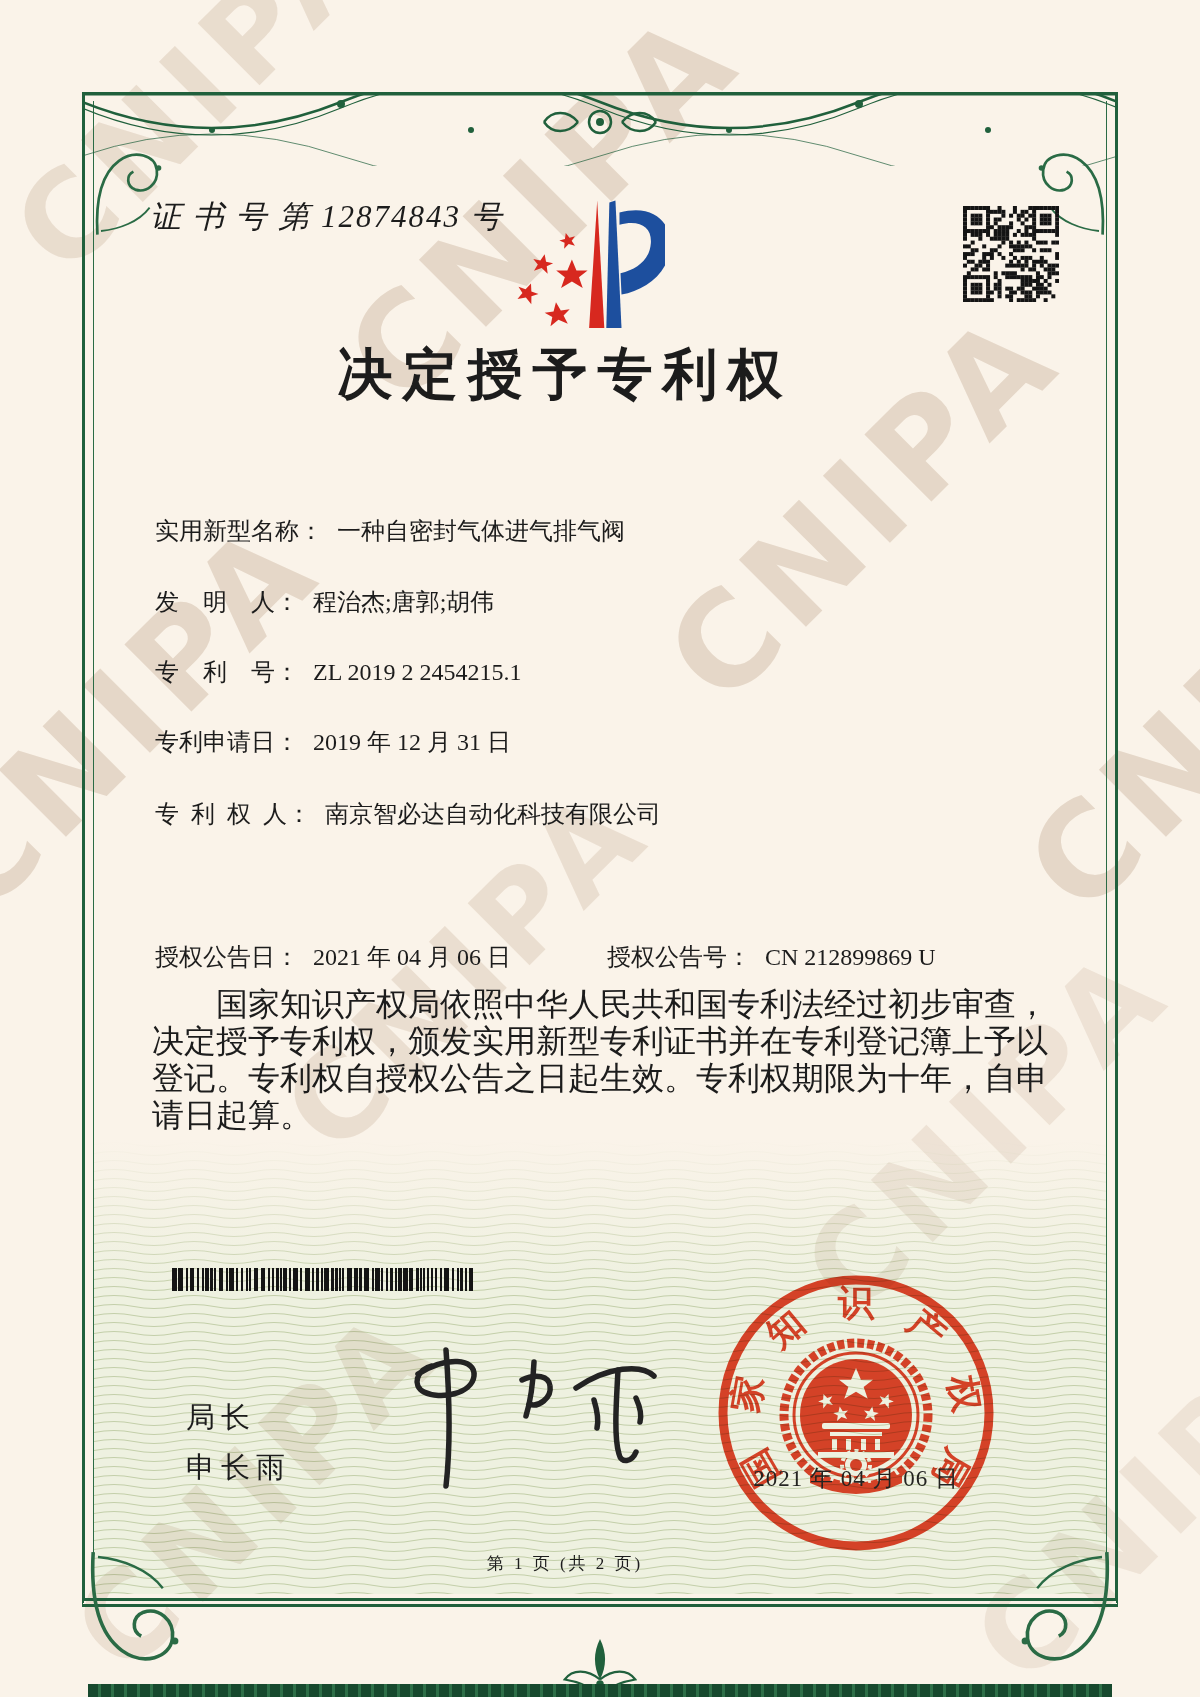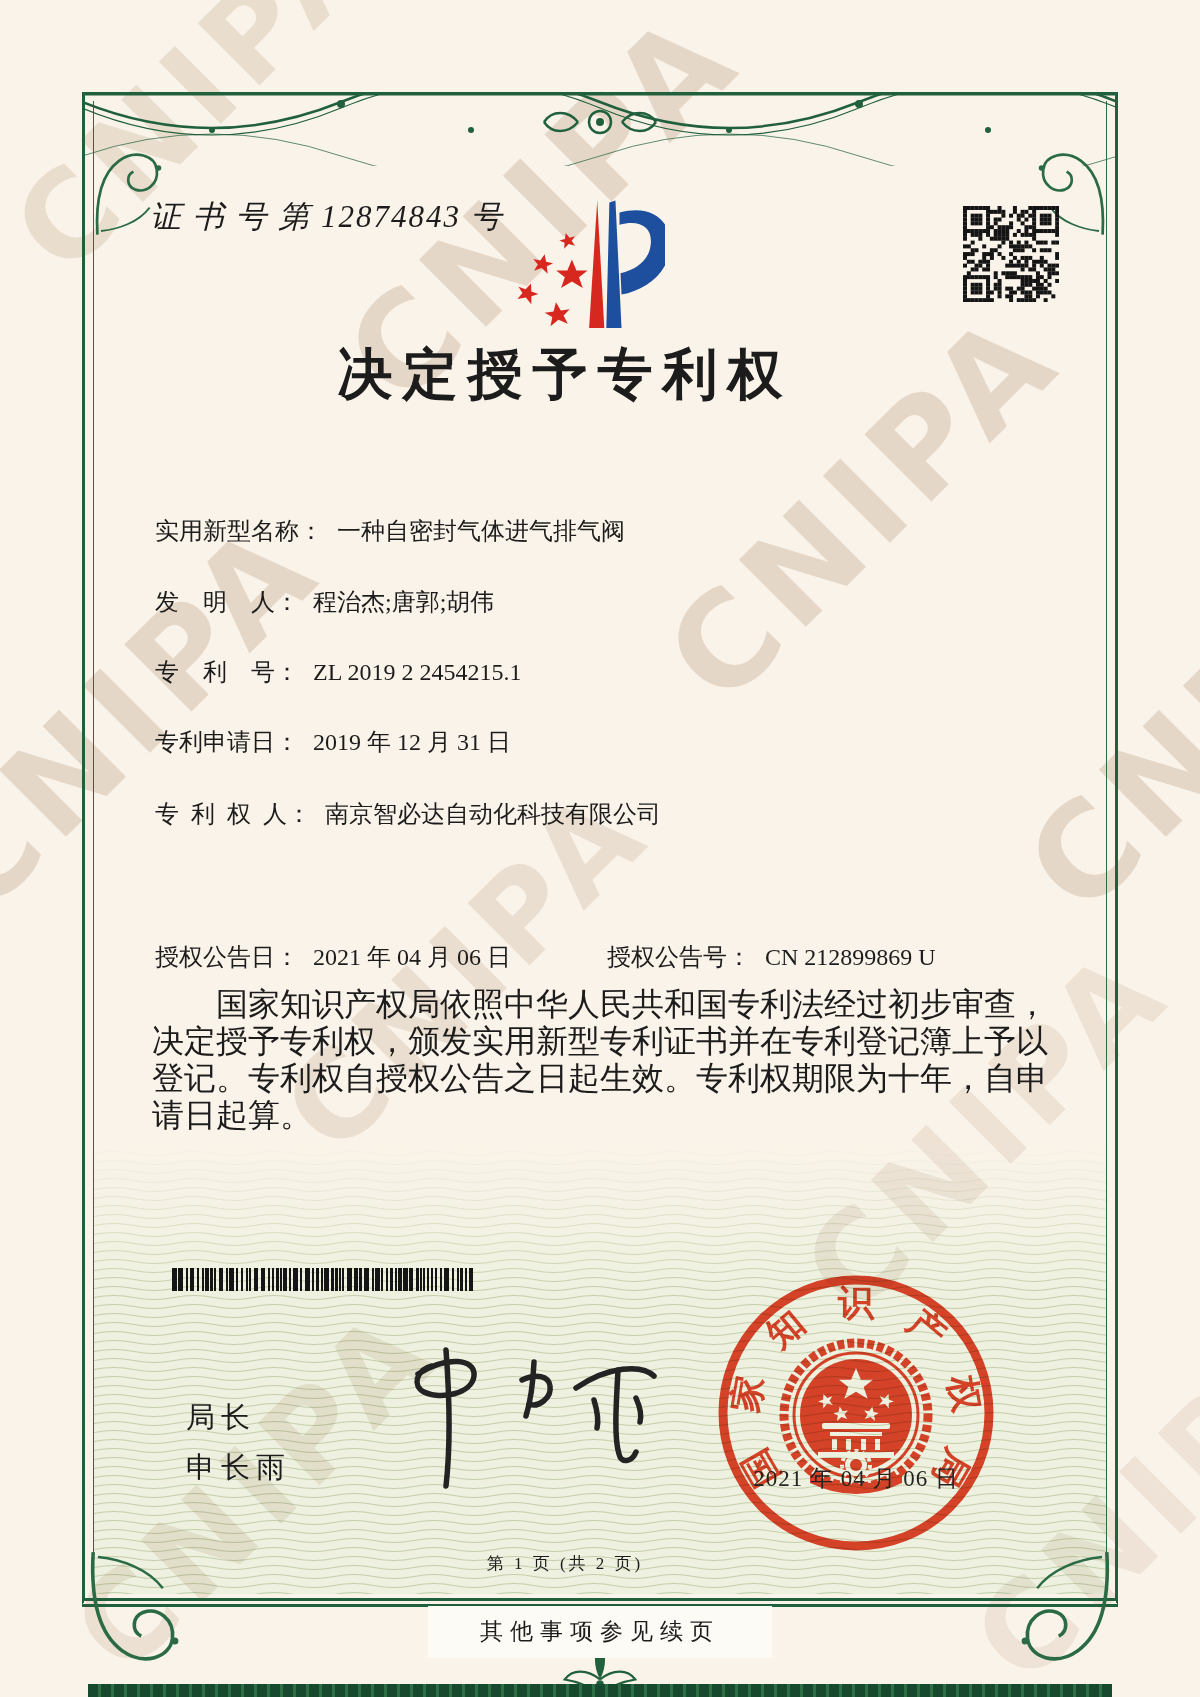--- a/index.html
+++ b/index.html
@@ -608,15 +608,14 @@
         <rect x="-38" y="37" width="76" height="6"></rect>
         <circle cy="50" r="11"></circle>
       </g>
       <circle cy="50" r="6" fill="#e23a1e"></circle>
       <circle cy="50" r="14" fill="none" stroke="#fff" stroke-width="4" stroke-dasharray="4 4"></circle>
     </g>
     <text x="150" y="223" text-anchor="middle" font-size="23" fill="#171717" font-family="Liberation Serif,DejaVu Serif,serif" letter-spacing="1">2021 年 04 月 06 日</text>
   </svg>
 
   <div class="abs footer-page">第 1 页 (共 2 页)</div>
-  <div class="abs contin">其他事项参见续页</div>
 
 </div>
 
 </body></html>

